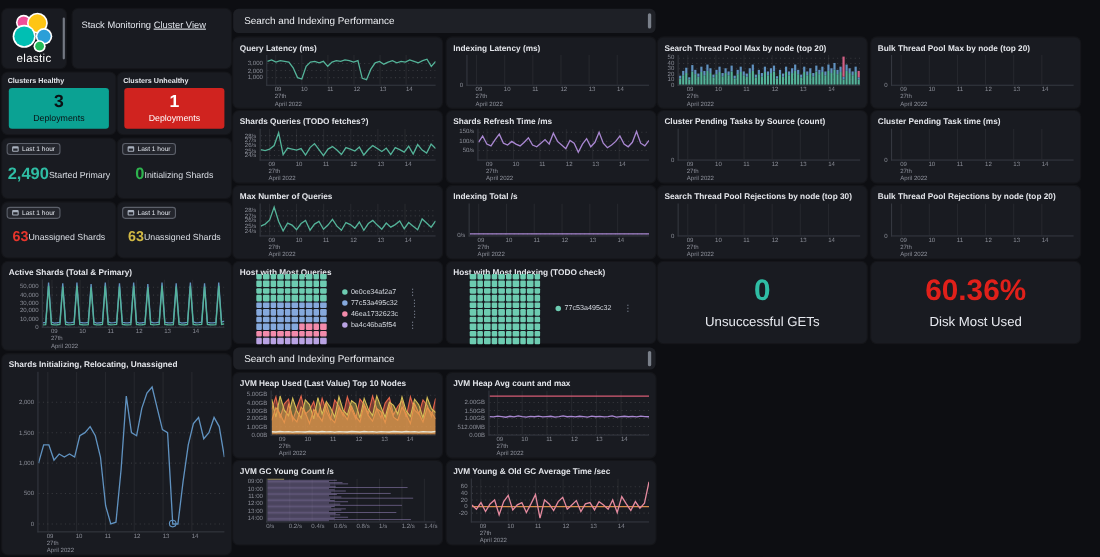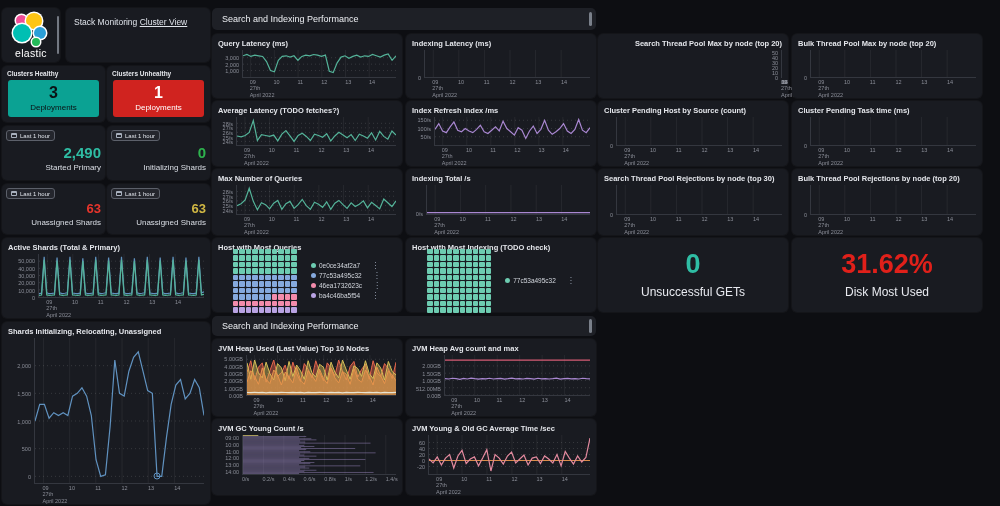--- a/index.html
+++ b/index.html
@@ -37,21 +37,21 @@
   .lmore{margin-left:8px;color:#98a2b3;font-size:8px;line-height:6px;}
   
   .mini-t{font-size:6.5px;font-weight:700;color:#e4e6eb;margin:1px 0 2px 1px;}
   .tile{flex:1;margin:1px 2px 2px;border-radius:3px;display:flex;flex-direction:column;
     align-items:center;justify-content:center;line-height:1.1;}
   .tile .tv{font-size:16px;font-weight:700;}
   .tile .tl{font-size:8px;margin-top:2px;}
   .badge{display:inline-flex;align-items:center;gap:3px;border:1px solid #5c606a;background:#24262d;
     border-radius:3px;padding:1.5px 4px;font-size:6px;color:#dfe3ea;width:max-content;}
   .cal{width:6px;height:5px;border:1px solid #a8b0bd;border-top-width:2px;border-radius:1px;box-sizing:border-box;}
-  .stat{flex:1;display:flex;flex-direction:column;align-items:flex-end;justify-content:center;text-align:center;}
+  .stat{flex:1;display:flex;flex-direction:row;align-items:center;justify-content:center;text-align:center;}
   .stat .sv{font-size:15px;font-weight:700;}
   .stat .sl{font-size:8px;color:#dbdfe6;margin-top:2px;line-height:1.25;}
   
   .metric{align-items:center;justify-content:center;}
   .mnum{font-size:27px;font-weight:700;line-height:1;}
   .mlab{font-size:12px;color:#e8eaf0;margin-top:7px;}
   
   .logo-box{position:relative;width:36px;height:34px;margin:2px auto 0;}
   .logo-box i{position:absolute;border-radius:50%;box-shadow:0 0 0 1.5px #fff;}
   .logo-word{text-align:center;color:#fff;font-size:10.5px;margin-top:3px;letter-spacing:.3px;}
@@ -302,21 +302,21 @@
           <span class="xlab" style="left: 67%;">13</span>
           <span class="xlab" style="left: 82.5%;">14</span>
           <div class="xsub" style="left: 5%;">
             <div>27th</div>
             <div>April 2022</div>
           </div>
         </div>
       </div>
   </div>
   <div class="panel chart" style="left:212px;top:101px;width:190px;height:65px;">
-    <div class="pt">Average Latency (TODO fetches?)</div>
+    <div class="pt">Shards Queries (TODO fetches?)</div>
       <div class="cwrap">
         <div class="xy">
           <div class="ycol" style="width: 18px;">
             <span class="ylab" style="top: 87.0968%;">24/s</span>
             <span class="ylab" style="top: 70.9677%;">25/s</span>
             <span class="ylab" style="top: 54.8387%;">26/s</span>
             <span class="ylab" style="top: 38.7097%;">27/s</span>
             <span class="ylab" style="top: 22.5806%;">28/s</span>
           </div>
           <div class="plot">
@@ -344,21 +344,21 @@
           <span class="xlab" style="left: 67%;">13</span>
           <span class="xlab" style="left: 82.5%;">14</span>
           <div class="xsub" style="left: 5%;">
             <div>27th</div>
             <div>April 2022</div>
           </div>
         </div>
       </div>
   </div>
   <div class="panel chart" style="left:406px;top:101px;width:190px;height:65px;">
-    <div class="pt">Index Refresh Index /ms</div>
+    <div class="pt">Shards Refresh Time /ms</div>
       <div class="cwrap">
         <div class="xy">
           <div class="ycol" style="width: 22px;">
             <span class="ylab" style="top: 70.5882%;">50/s</span>
             <span class="ylab" style="top: 41.1765%;">100/s</span>
             <span class="ylab" style="top: 11.7647%;">150/s</span>
           </div>
           <div class="plot">
             <svg viewBox="0 0 100 100" preserveAspectRatio="none">
               <line x1="0" x2="100" y1="70.58823529411765" y2="70.58823529411765" class="grid-h"></line>
@@ -921,21 +921,21 @@
           <span class="xlab" style="left: 82.5%;">14</span>
           <div class="xsub" style="left: 5%;">
             <div>27th</div>
             <div>April 2022</div>
           </div>
         </div>
       </div>
   </div>
 
 
-  <div class="panel chart" style="left:598px;top:34px;width:190px;height:64px;align-items:flex-end;">
+  <div class="panel chart" style="left:598px;top:34px;width:190px;height:64px;">
     <div class="pt">Search Thread Pool Max by node (top 20)</div>
       <div class="cwrap">
         <div class="xy">
           <div class="ycol" style="width: 12px;">
             <span class="ylab" style="top: 100%;">0</span>
             <span class="ylab" style="top: 82.1429%;">10</span>
             <span class="ylab" style="top: 64.2857%;">20</span>
             <span class="ylab" style="top: 46.4286%;">30</span>
             <span class="ylab" style="top: 28.5714%;">40</span>
             <span class="ylab" style="top: 10.7143%;">50</span>
@@ -1119,21 +1119,21 @@
           <span class="xlab" style="left: 67%;">13</span>
           <span class="xlab" style="left: 82.5%;">14</span>
           <div class="xsub" style="left: 5%;">
             <div>27th</div>
             <div>April 2022</div>
           </div>
         </div>
       </div>
   </div>
   <div class="panel chart" style="left:598px;top:101px;width:190px;height:65px;">
-    <div class="pt">Cluster Pending Host by Source (count)</div>
+    <div class="pt">Cluster Pending Tasks by Source (count)</div>
       <div class="cwrap">
         <div class="xy">
           <div class="ycol" style="width: 12px;">
             <span class="ylab" style="top: 100%;">0</span>
           </div>
           <div class="plot">
             <svg viewBox="0 0 100 100" preserveAspectRatio="none">
               <line x1="5" x2="5" y1="0" y2="100" class="grid-v"></line>
               <line x1="20.5" x2="20.5" y1="0" y2="100" class="grid-v"></line>
               <line x1="36" x2="36" y1="0" y2="100" class="grid-v"></line>
@@ -1252,17 +1252,17 @@
           </div>
         </div>
       </div>
   </div>
 
   <div class="panel metric" style="left:598px;top:238px;width:190px;height:74px;">
     <div class="mnum" style="color: rgb(47, 189, 164);">0</div>
     <div class="mlab">Unsuccessful GETs</div>
   </div>
   <div class="panel metric" style="left:792px;top:238px;width:190px;height:74px;">
-    <div class="mnum" style="color: rgb(224, 32, 26);">31.62%</div>
+    <div class="mnum" style="color: rgb(224, 32, 26);">60.36%</div>
     <div class="mlab">Disk Most Used</div>
   </div>
 
 </div>
 
 </body></html>

